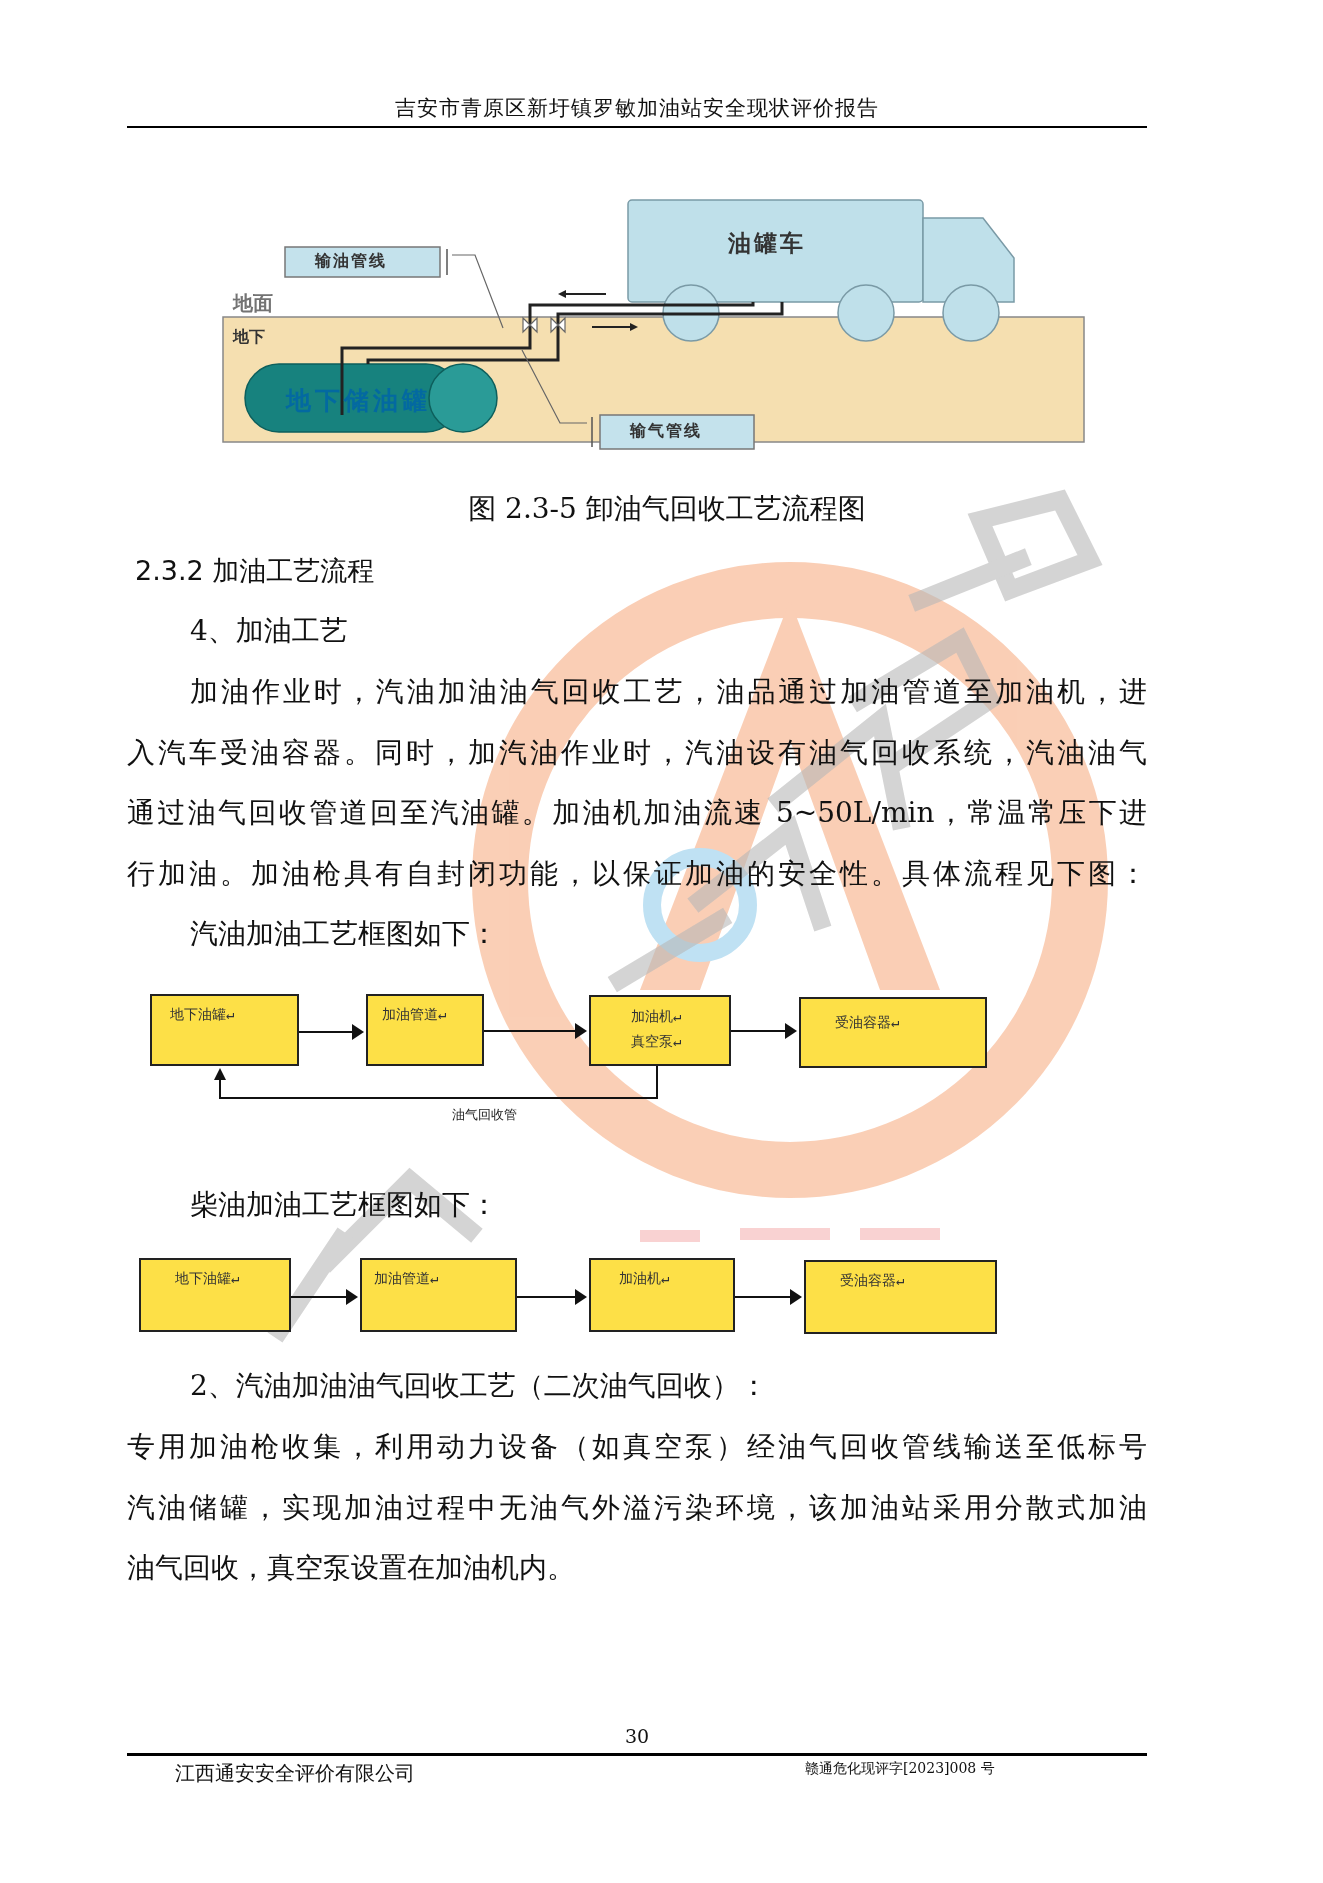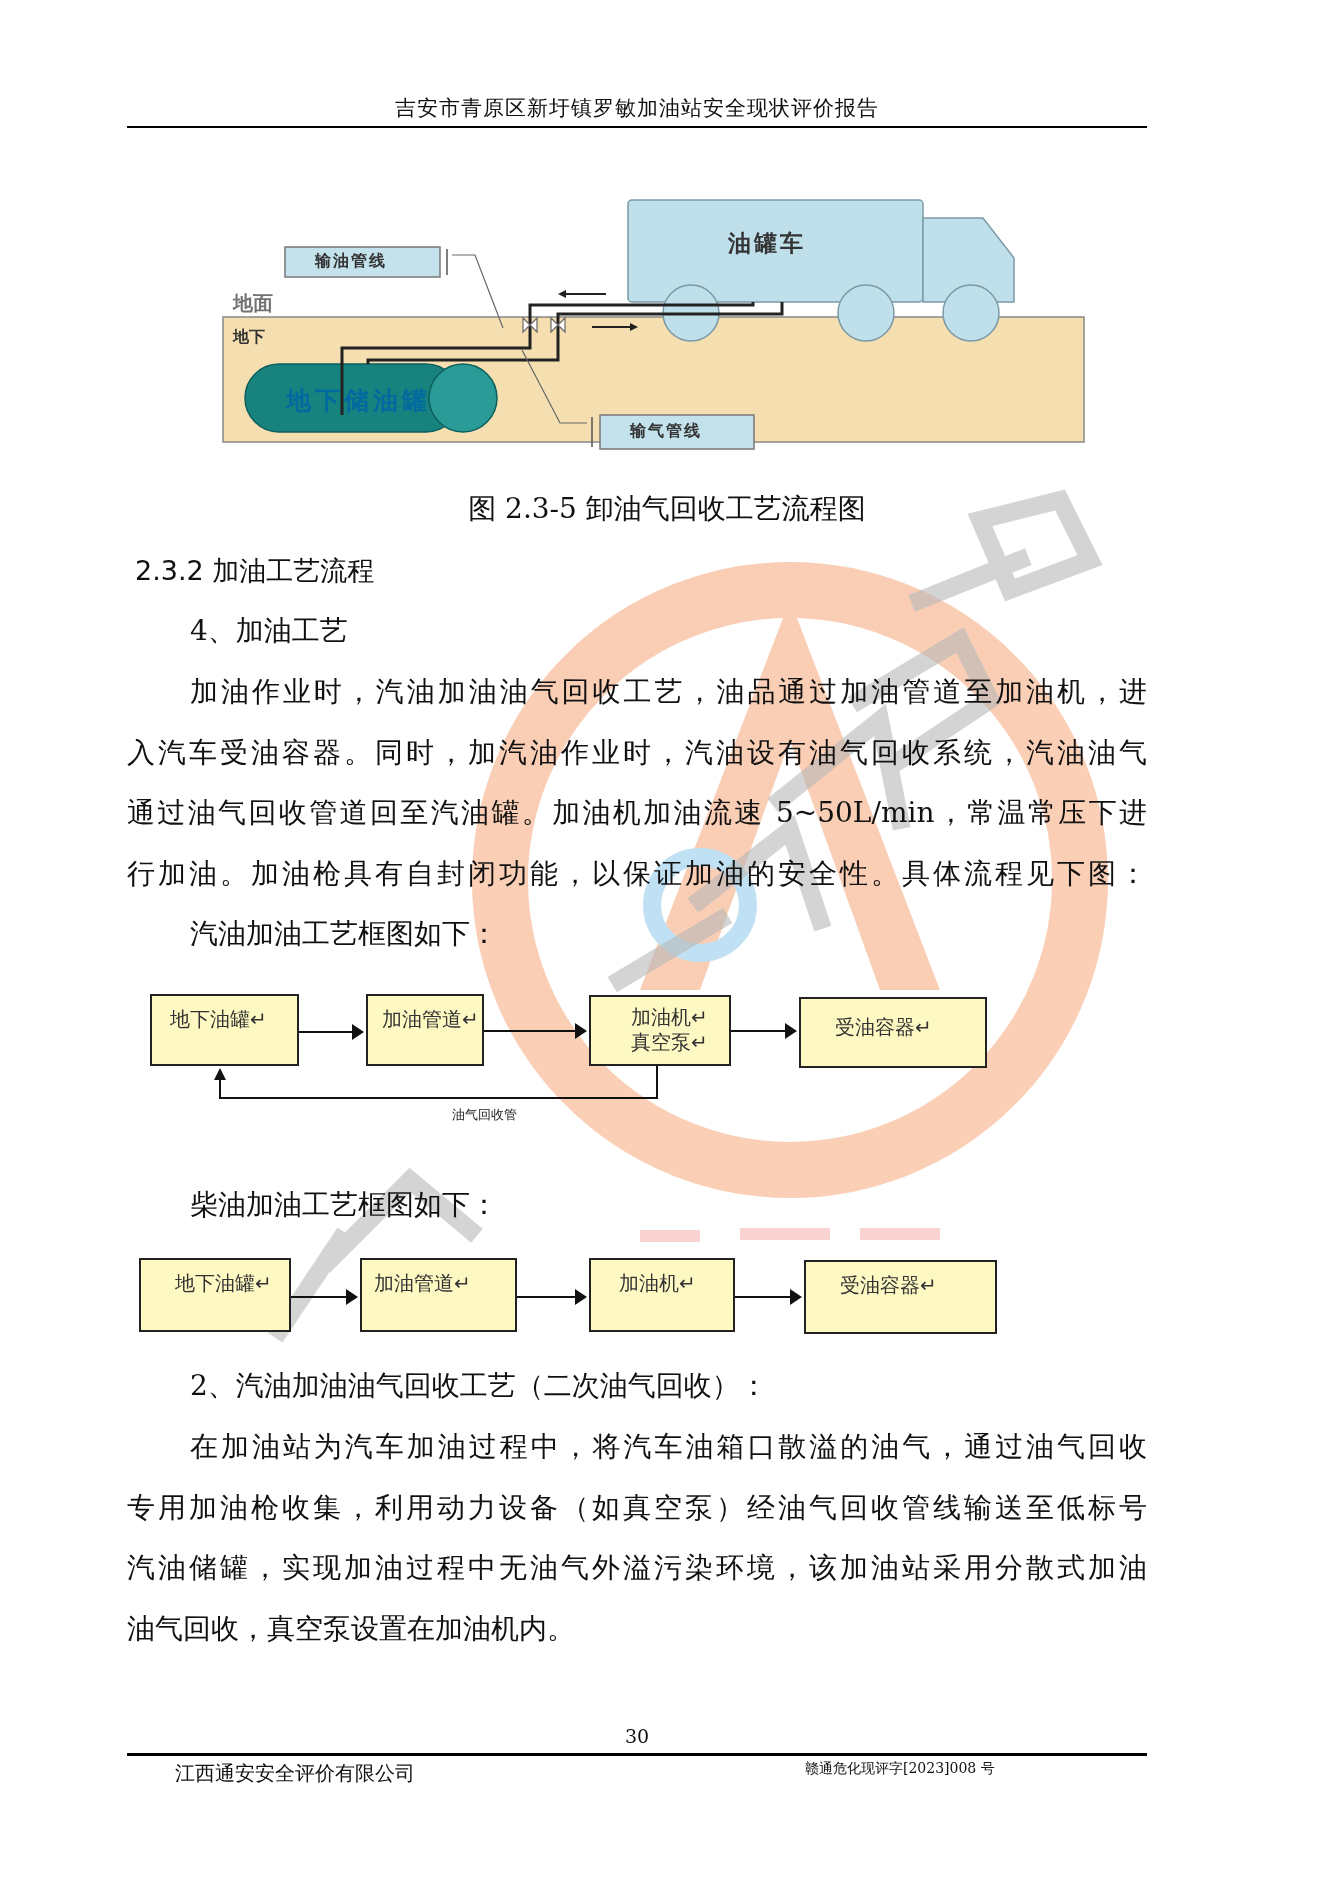--- a/index.html
+++ b/index.html
@@ -4,21 +4,21 @@
 <style>
   html,body{margin:0;padding:0;background:#fff;}
   body{width:1323px;height:1883px;position:relative;overflow:hidden;font-family:"DejaVu Serif","Liberation Serif",serif;color:#111;}
   .abs{position:absolute;}
   .hdr-text{left:127px;width:1020px;top:94px;text-align:center;font-size:21px;letter-spacing:1px;}
   .hdr-line{left:127px;width:1020px;top:126px;height:2px;background:#000;}
   .fig-caption{left:127px;width:1080px;top:490px;text-align:center;font-size:28px;}
   .sec-heading{left:127px;top:553px;font-family:"DejaVu Sans","Liberation Sans",sans-serif;font-weight:normal;font-size:27px;margin-left:8px;}
   .para{left:127px;width:1020px;font-size:28px;line-height:60.5px;text-align:justify;text-align-last:justify;}
   .indent{left:190px;font-size:28px;}
-  .flow-box{position:absolute;border:2px solid #222;background:#fef9c3;box-sizing:border-box;font-family:Liberation Sans, sans-serif;font-size:20px;color:#333;}
+  .flow-box{position:absolute;border:2px solid #222;background:#fde047;box-sizing:border-box;font-family:Liberation Mono, monospace;font-size:14px;color:#333;}
   .flow-box span{display:block;}
   .arrow-h{position:absolute;height:2px;background:#111;}
   .arrow-h::after{content:"";position:absolute;right:-2px;top:-7px;border-left:12px solid #111;border-top:8px solid transparent;border-bottom:8px solid transparent;}
   .ret{font-family:"DejaVu Sans","Liberation Sans",sans-serif;font-size:13px;color:#222;}
   .ftr-line{left:127px;width:1020px;top:1753px;height:3px;background:#000;}
   .pg-num{left:127px;width:1020px;top:1725px;text-align:center;font-size:19px;}
   .ftr-left{left:175px;top:1760px;font-size:20px;}
   .ftr-right{left:805px;top:1760px;font-size:14px;}
   .wm{position:absolute;pointer-events:none;}
 </style>
@@ -141,21 +141,20 @@
 <div class="flow-box" style="left:589px;top:1258px;width:146px;height:74px;padding:10px 0 0 28px;">
   <span>加油机↵</span>
 </div>
 <div class="arrow-h" style="left:735px;top:1296px;width:65px;"></div>
 <div class="flow-box" style="left:804px;top:1260px;width:193px;height:74px;padding:10px 0 0 34px;">
   <span>受油容器↵</span>
 </div>
 
 <div class="abs indent" style="top:1367px;">2、汽油加油油气回收工艺（二次油气回收）：</div>
 <div class="abs para" style="top:1417px;">
-  <div style="padding-left:63px;">在加油站为汽车加油过程中，将汽车油箱口散溢的油气，通过油气回收</div>
   <div>专用加油枪收集，利用动力设备（如真空泵）经油气回收管线输送至低标号</div>
   <div>汽油储罐，实现加油过程中无油气外溢污染环境，该加油站采用分散式加油</div>
   <div style="text-align-last:left;">油气回收，真空泵设置在加油机内。</div>
 </div>
 
 <div class="abs pg-num">30</div>
 <div class="abs ftr-line"></div>
 <div class="abs ftr-left">江西通安安全评价有限公司</div>
 <div class="abs ftr-right">赣通危化现评字[2023]008 号</div>
 

